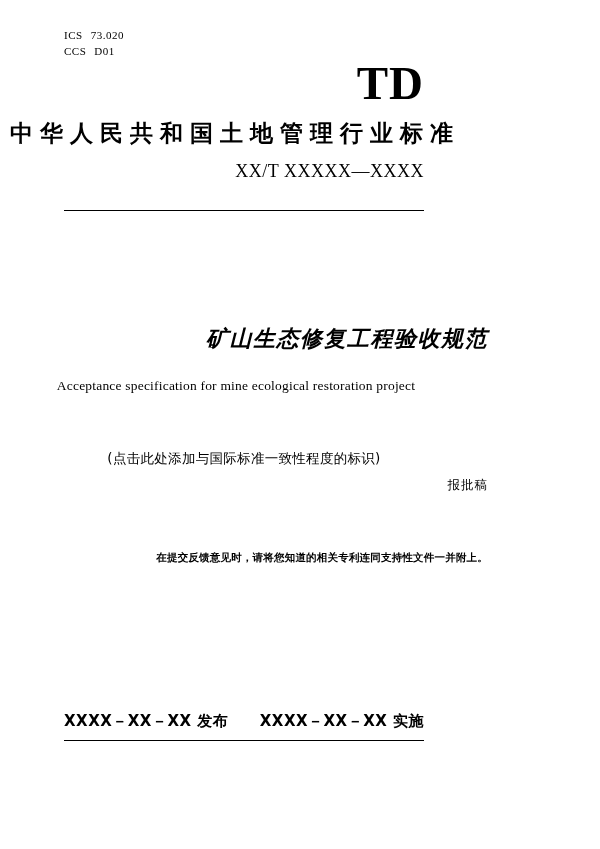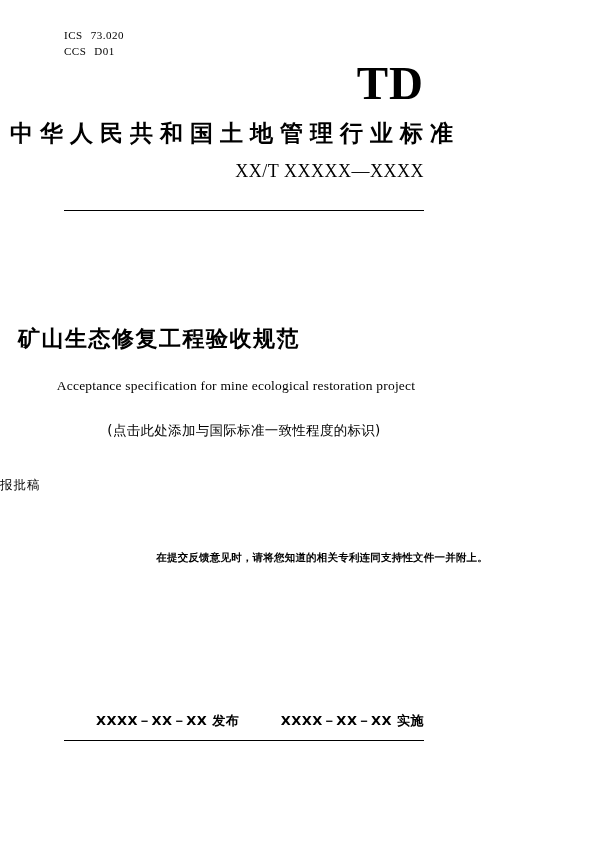--- a/index.html
+++ b/index.html
@@ -84,49 +84,50 @@
     right: 64px;
     top: 210px;
     border-top: 1.3px solid #000;
   }
 
   
   .doc-title {
     position: absolute;
     left: 18px; right: 0;
     top: 324px;
-    text-align: left;
+    text-align: right;
     font-family: "DejaVu Sans", sans-serif;
     font-weight: bold;
     font-size: 22px;
     letter-spacing: 1.5px;
+    font-style: italic;
   }
   .doc-title-en {
     position: absolute;
     left: 0; right: 16px;
     top: 378px;
     text-align: center;
     font-family: "Liberation Serif", serif;
     font-size: 13.5px;
     letter-spacing: 0.2px;
   }
   .doc-note {
     position: absolute;
     left: 0; right: 0;
-    top: 422px;
+    top: 450px;
     text-align: center;
     font-family: "DejaVu Sans", sans-serif;
     font-size: 13.5px;
     letter-spacing: 0.3px;
   }
   .doc-stage {
     position: absolute;
     left: 0; right: 0;
     top: 477px;
-    text-align: left;
+    text-align: right;
     font-family: Liberation Mono, monospace;
     font-size: 12.5px;
     letter-spacing: 1px;
   }
   .doc-patent {
     position: absolute;
     left: 0; right: 0;
     top: 551px;
     text-align: right;
     font-family: "DejaVu Sans", sans-serif;
@@ -138,23 +139,22 @@
   
   .footer-dates {
     position: absolute;
     left: 64px;
     right: 64px;
     top: 712px;
     display: flex;
     justify-content: space-between;
     font-family: "DejaVu Sans", sans-serif;
     font-weight: bold;
-    font-size: 13px;
+    font-size: 15px;
     letter-spacing: 0.5px;
-    margin-left: 32px;
   }
   .rule-bottom {
     position: absolute;
     left: 64px;
     right: 64px;
     top: 740px;
     border-top: 1.3px solid #000;
   }
   .publisher {
     position: absolute;

